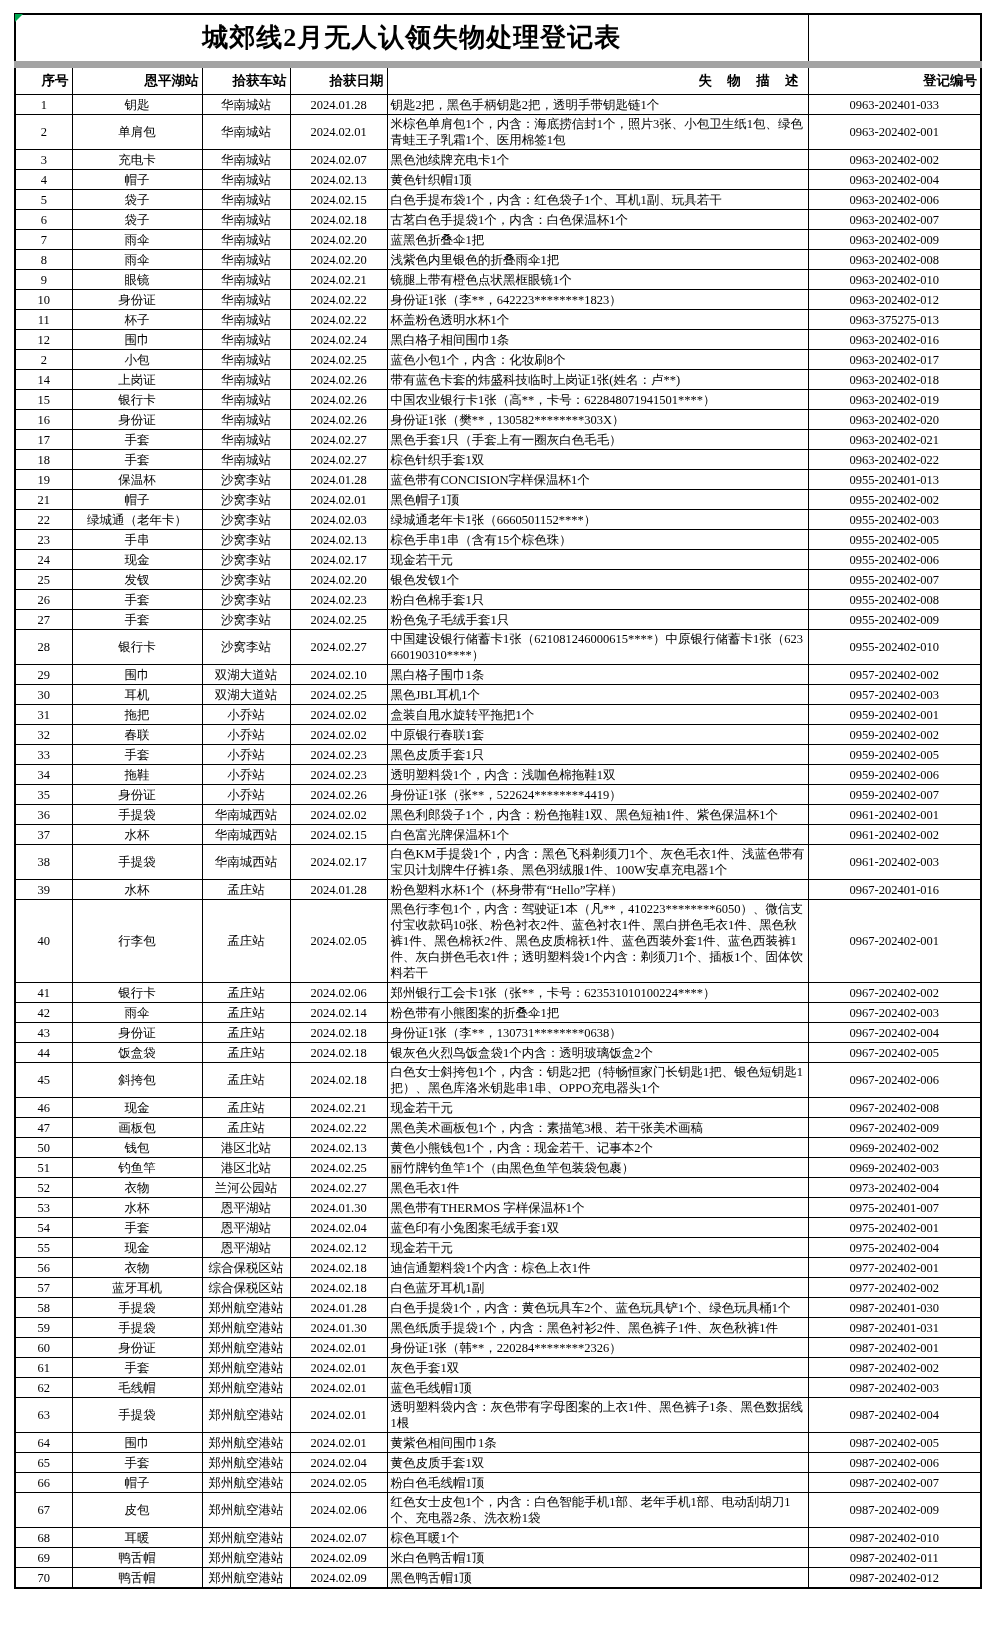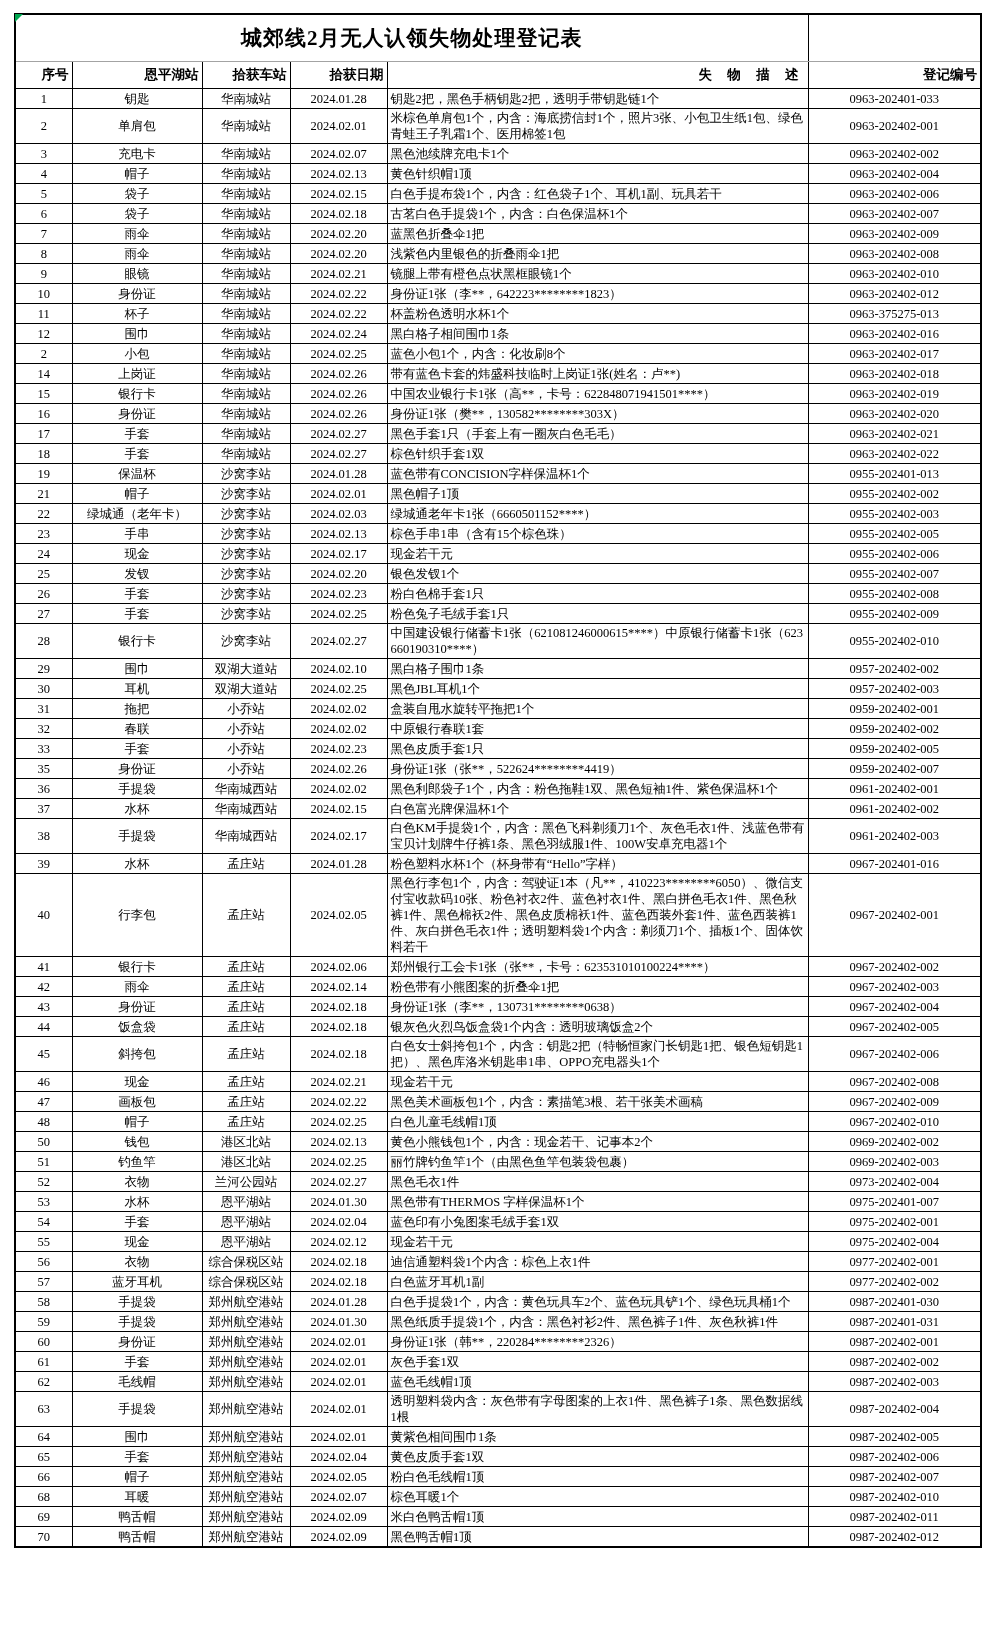--- a/index.html
+++ b/index.html
@@ -19,22 +19,22 @@
     border:1px solid #000;
     padding:1px 3px;
     font-size:12.5px;
     line-height:16px;
     vertical-align:middle;
     overflow:hidden;
     word-break:break-all;
   }
   table.lost{border:2px solid #000;}
   tr.title-row th{
-    border-bottom:1px solid #a3a3a3;
-    font-size:21px;
+    border-bottom:7px solid #a3a3a3;
+    font-size:26px;
     font-weight:bold;
     height:44px;
     text-align:center;
     letter-spacing:1px;
     position:relative;
   }
   tr.head-row th{
     font-size:13.5px;
     font-weight:bold;
     height:24px;
@@ -331,20 +331,28 @@
         </tr>
         <tr>
           <td class="c0">33</td>
           <td class="c1">手套</td>
           <td class="c2">小乔站</td>
           <td class="c3">2024.02.23</td>
           <td class="c4">黑色皮质手套1只</td>
           <td class="c5">0959-202402-005</td>
         </tr>
         <tr>
+          <td class="c0">34</td>
+          <td class="c1">拖鞋</td>
+          <td class="c2">小乔站</td>
+          <td class="c3">2024.02.23</td>
+          <td class="c4">透明塑料袋1个，内含：浅咖色棉拖鞋1双</td>
+          <td class="c5">0959-202402-006</td>
+        </tr>
+        <tr>
           <td class="c0">35</td>
           <td class="c1">身份证</td>
           <td class="c2">小乔站</td>
           <td class="c3">2024.02.26</td>
           <td class="c4">身份证1张（张**，522624********4419）</td>
           <td class="c5">0959-202402-007</td>
         </tr>
         <tr>
           <td class="c0">36</td>
           <td class="c1">手提袋</td>
@@ -435,28 +443,20 @@
         </tr>
         <tr>
           <td class="c0">47</td>
           <td class="c1">画板包</td>
           <td class="c2">孟庄站</td>
           <td class="c3">2024.02.22</td>
           <td class="c4">黑色美术画板包1个，内含：素描笔3根、若干张美术画稿</td>
           <td class="c5">0967-202402-009</td>
         </tr>
         <tr>
-          <td class="c0">48</td>
-          <td class="c1">帽子</td>
-          <td class="c2">孟庄站</td>
-          <td class="c3">2024.02.25</td>
-          <td class="c4">白色儿童毛线帽1顶</td>
-          <td class="c5">0967-202402-010</td>
-        </tr>
-        <tr>
           <td class="c0">50</td>
           <td class="c1">钱包</td>
           <td class="c2">港区北站</td>
           <td class="c3">2024.02.13</td>
           <td class="c4">黄色小熊钱包1个，内含：现金若干、记事本2个</td>
           <td class="c5">0969-202402-002</td>
         </tr>
         <tr>
           <td class="c0">51</td>
           <td class="c1">钓鱼竿</td>
@@ -579,20 +579,28 @@
         </tr>
         <tr>
           <td class="c0">66</td>
           <td class="c1">帽子</td>
           <td class="c2">郑州航空港站</td>
           <td class="c3">2024.02.05</td>
           <td class="c4">粉白色毛线帽1顶</td>
           <td class="c5">0987-202402-007</td>
         </tr>
         <tr>
+          <td class="c0">67</td>
+          <td class="c1">皮包</td>
+          <td class="c2">郑州航空港站</td>
+          <td class="c3">2024.02.06</td>
+          <td class="c4">红色女士皮包1个，内含：白色智能手机1部、老年手机1部、电动刮胡刀1个、充电器2条、洗衣粉1袋</td>
+          <td class="c5">0987-202402-009</td>
+        </tr>
+        <tr>
           <td class="c0">68</td>
           <td class="c1">耳暖</td>
           <td class="c2">郑州航空港站</td>
           <td class="c3">2024.02.07</td>
           <td class="c4">棕色耳暖1个</td>
           <td class="c5">0987-202402-010</td>
         </tr>
         <tr>
           <td class="c0">69</td>
           <td class="c1">鸭舌帽</td>

